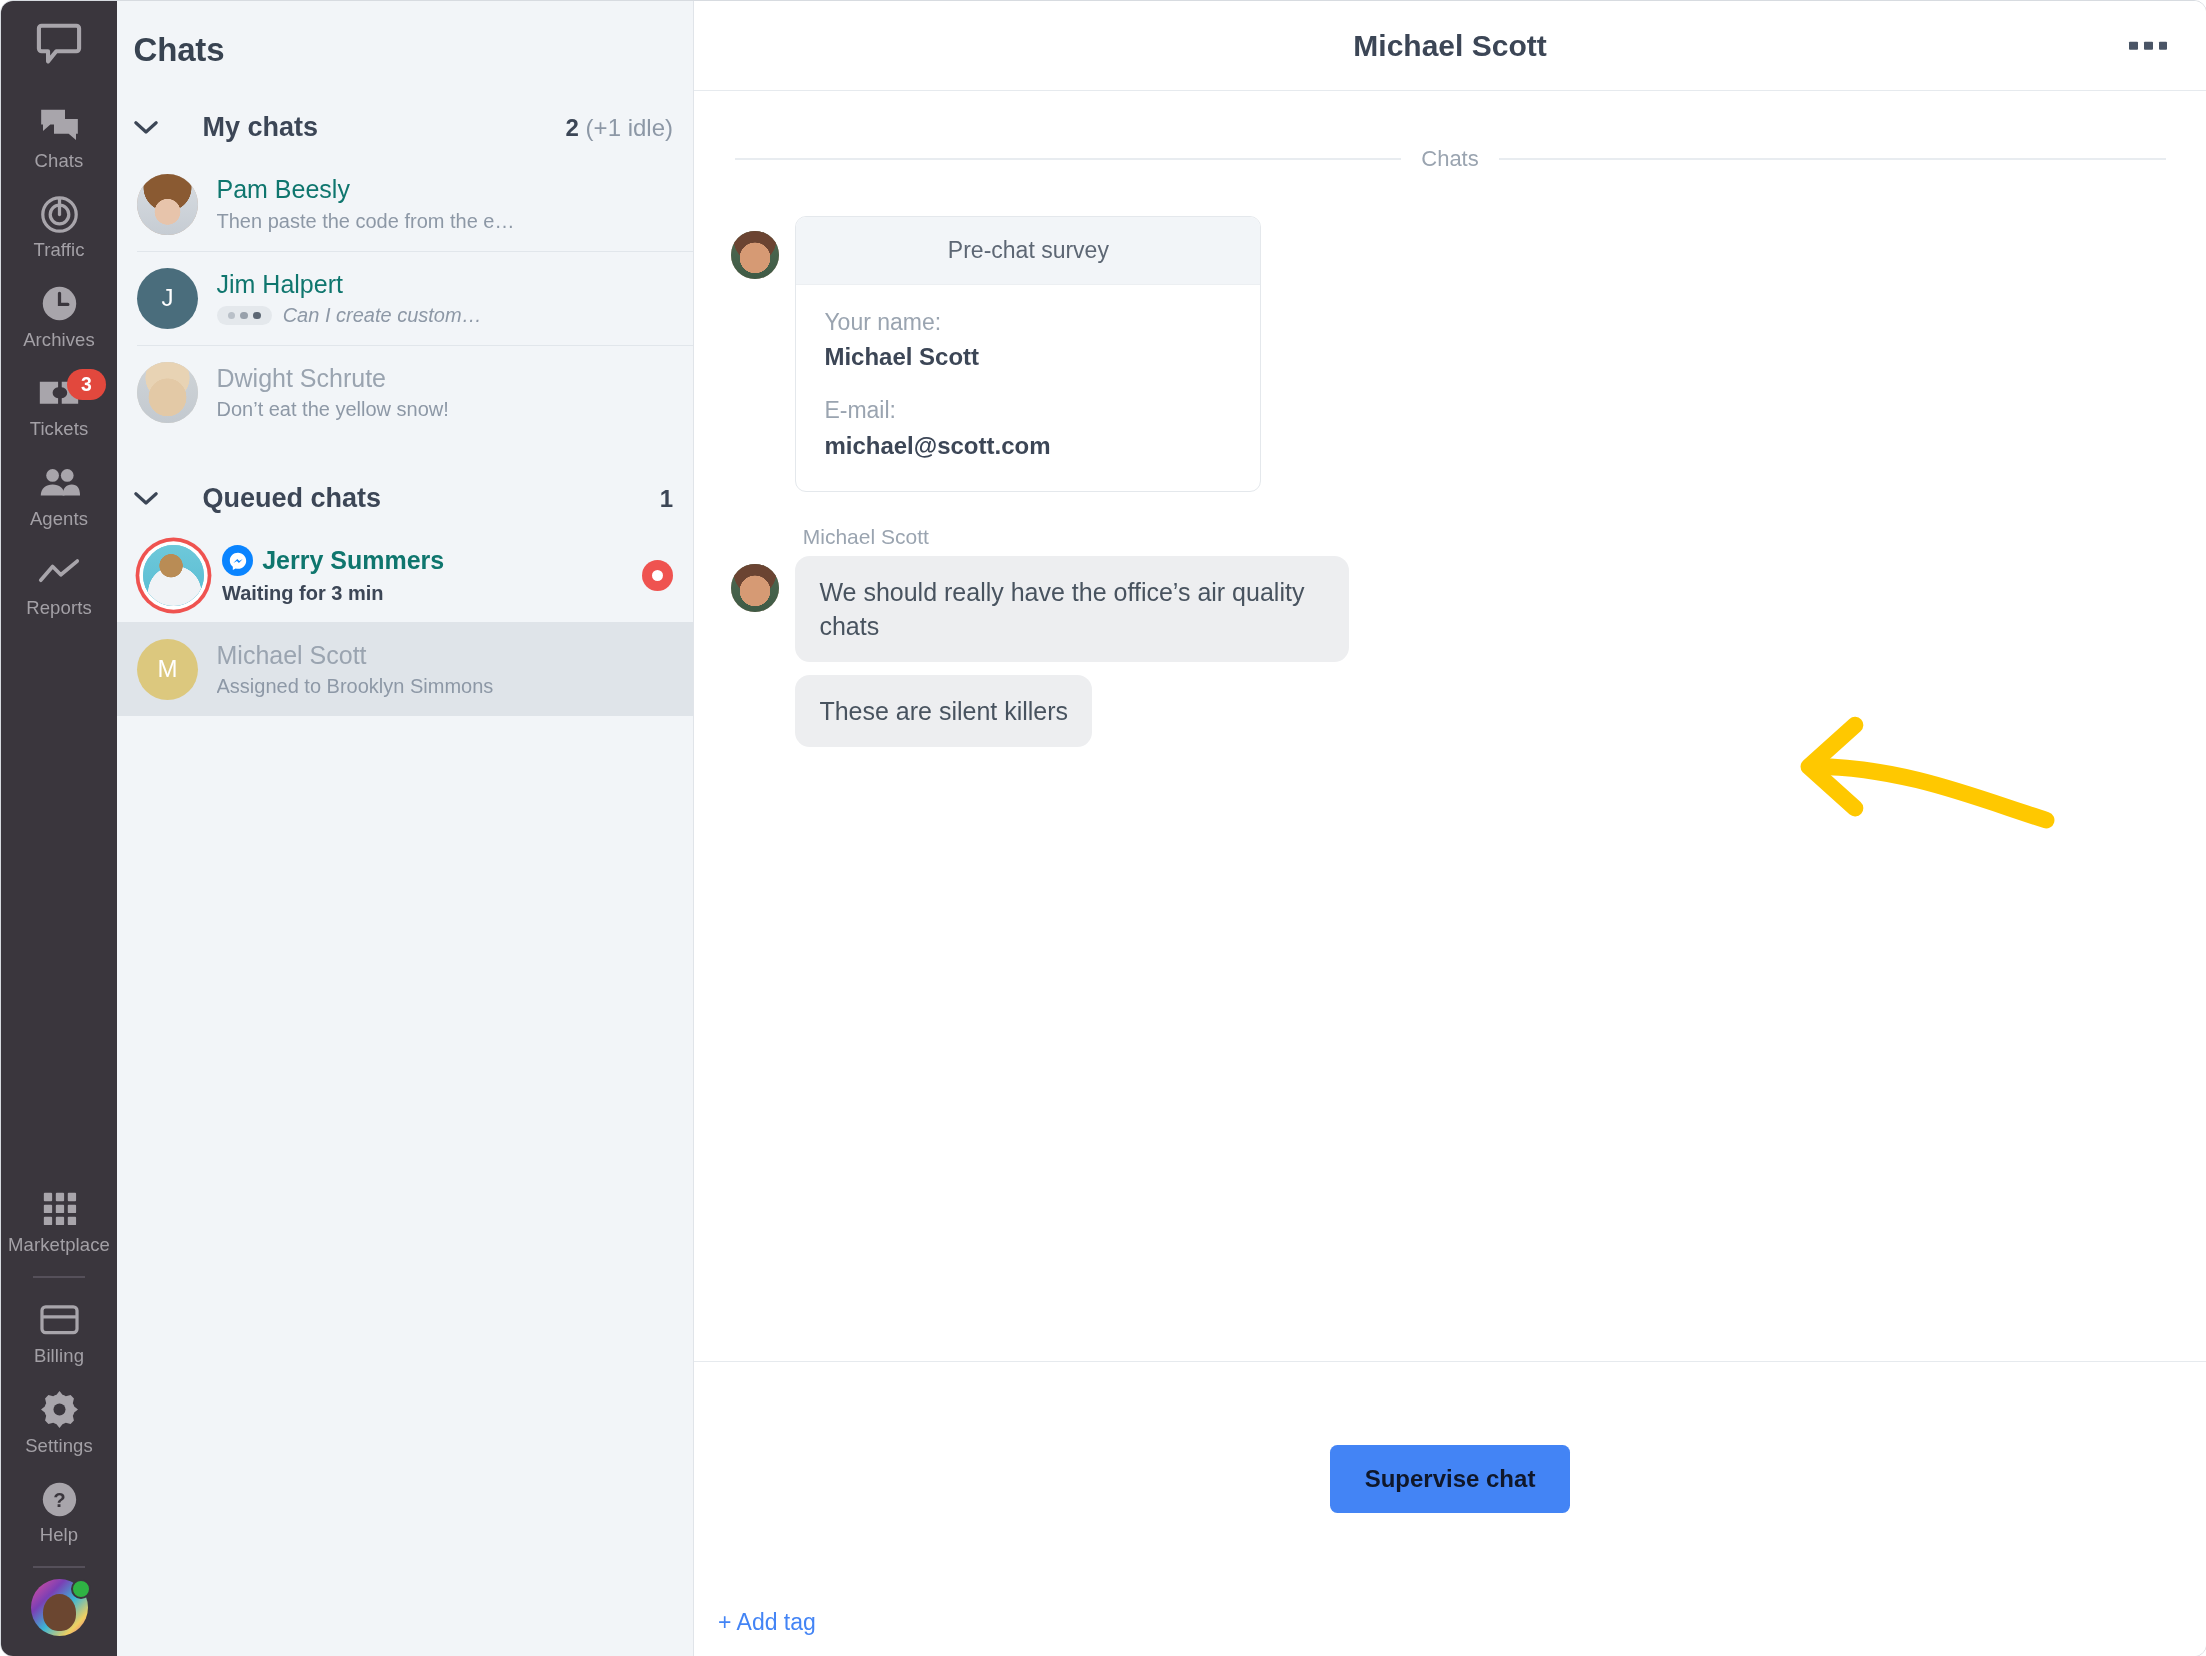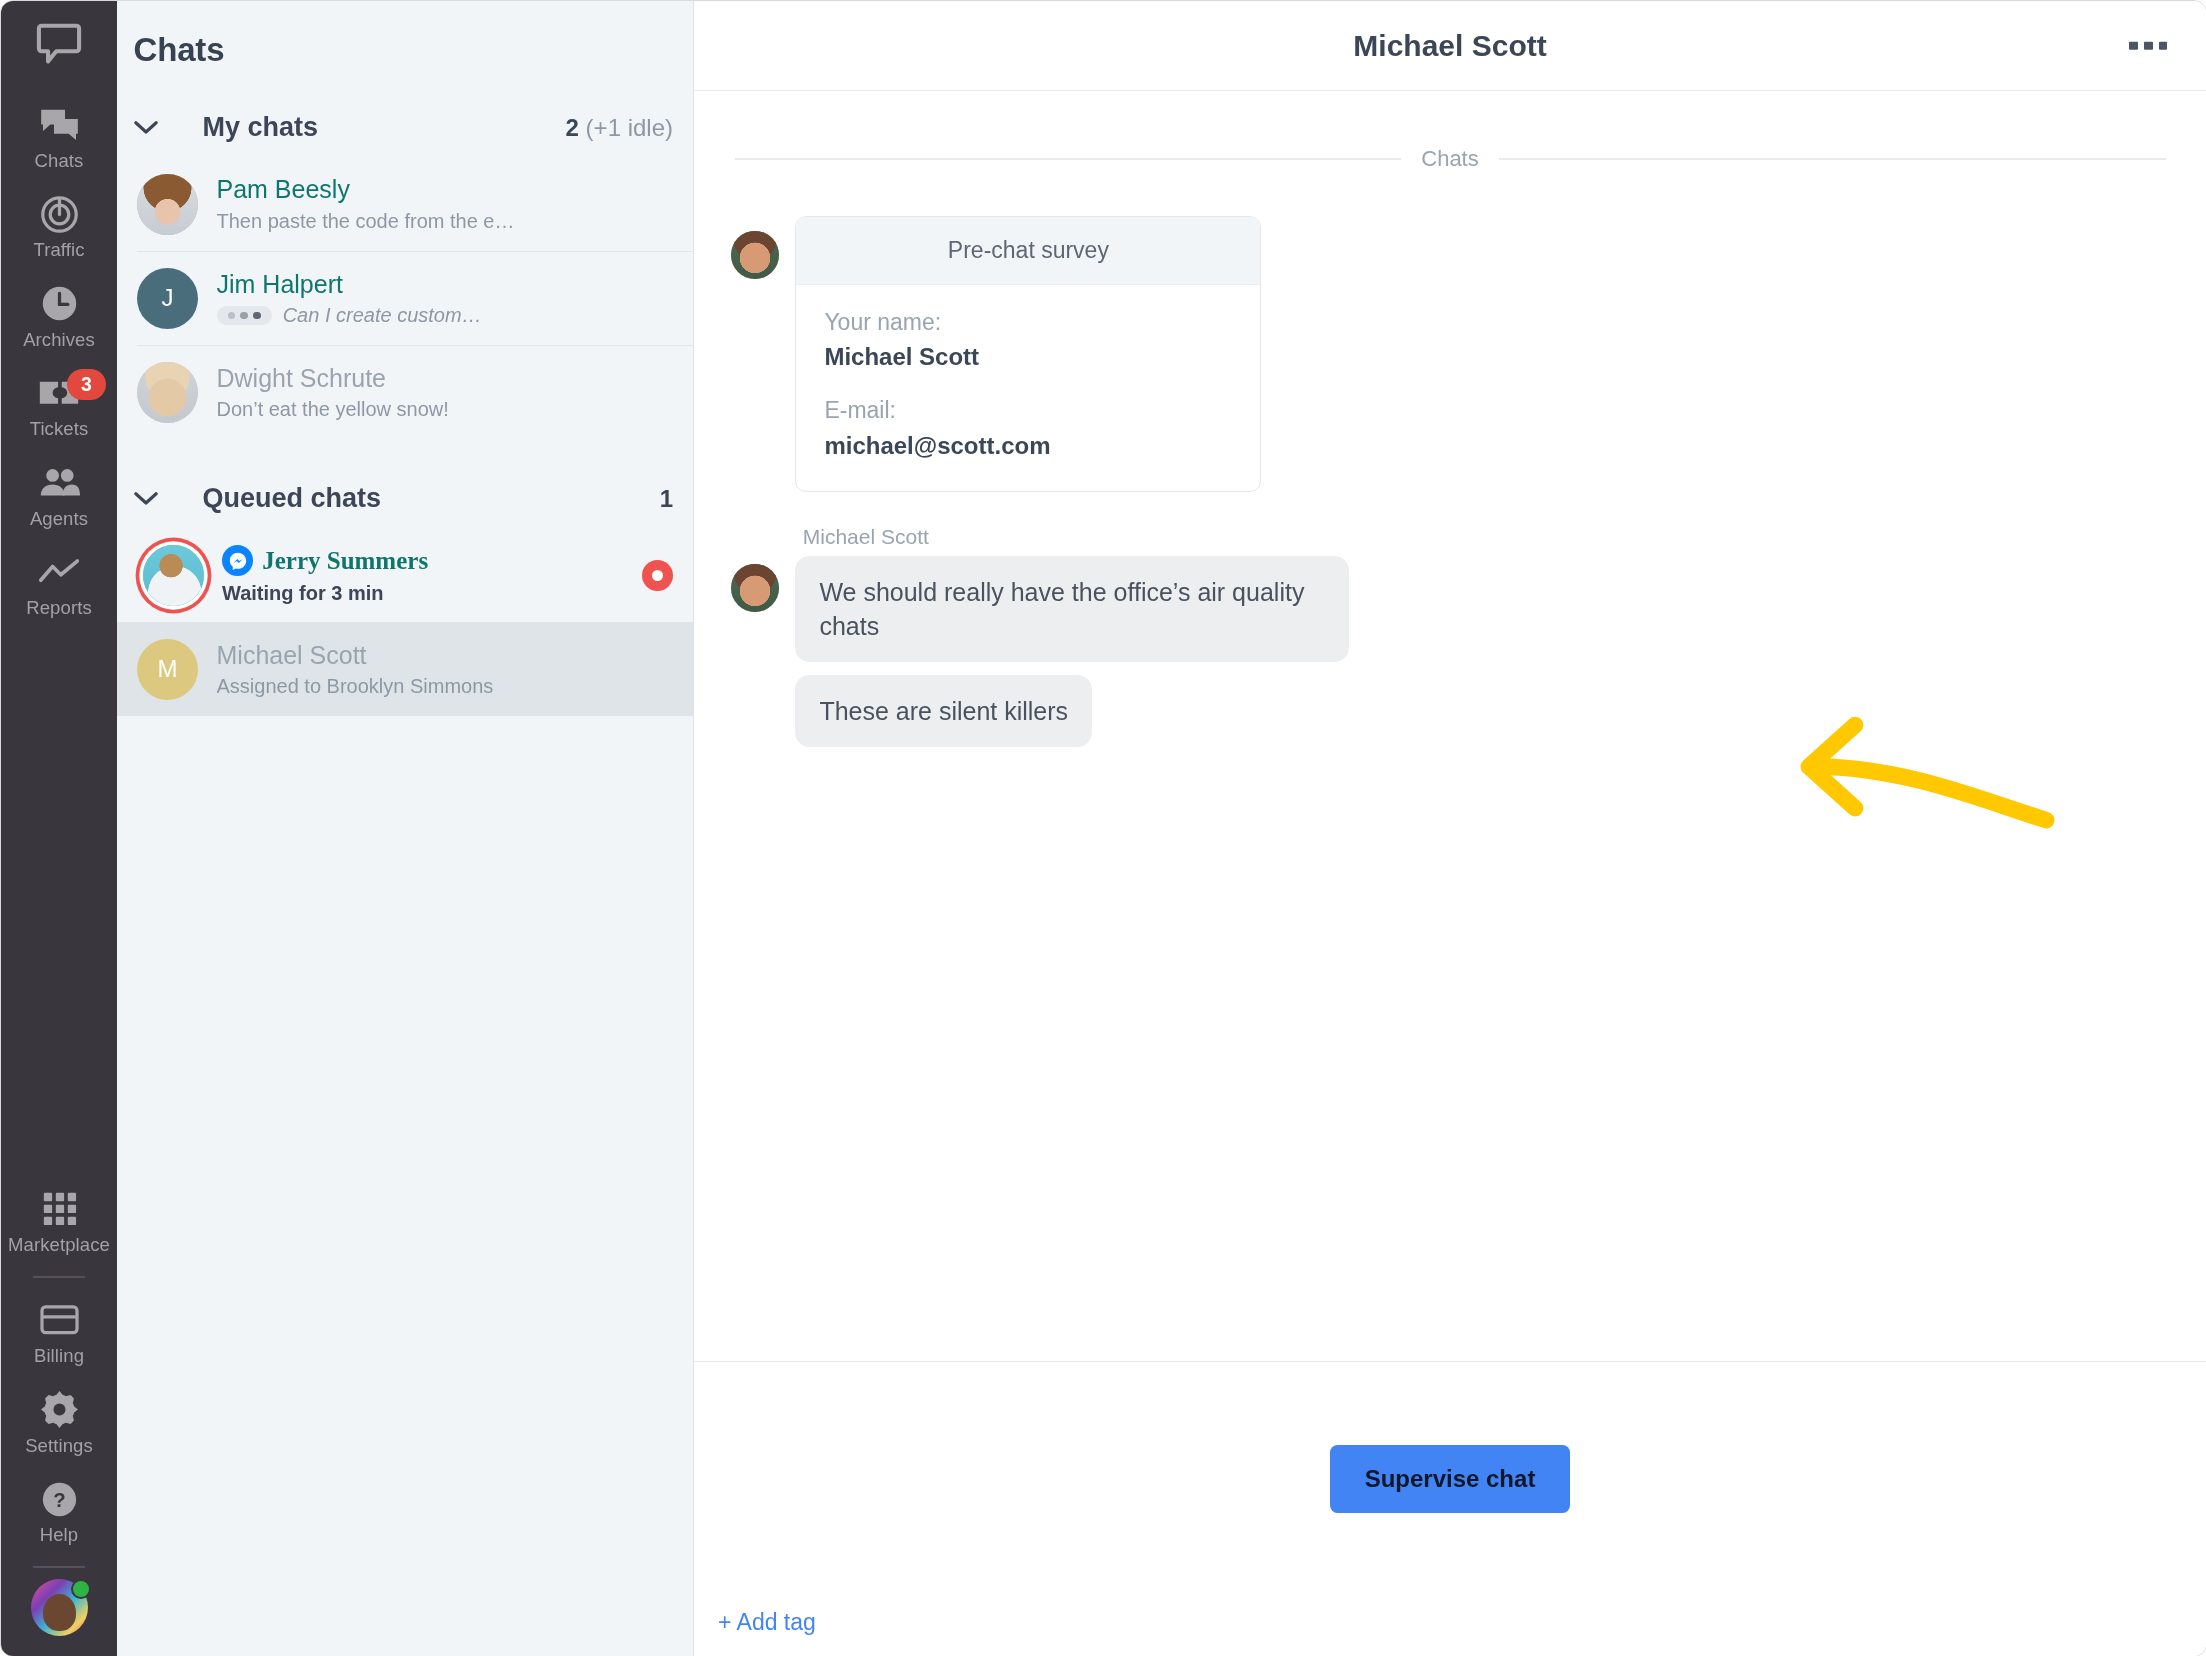--- a/index.html
+++ b/index.html
@@ -178,21 +178,21 @@
   .av-ring {
     box-shadow: 0 0 0 3.7px #fff, 0 0 0 7.4px #ef5350;
     margin-left: 5.5px;
   }
   .row-main { flex: 1; min-width: 0; }
   .row-name {
     font-size: 25px; color: #0f766e; font-weight: 400;
     white-space: nowrap; overflow: hidden; text-overflow: ellipsis;
     display: flex; align-items: center; gap: 9.2px;
   }
-  .row-name.bold { font-weight: 700; font-family: Liberation Serif, serif; }
+  .row-name.bold { font-weight: 700; }
   .row-name.muted { color: #9aa4b0; }
   .row-sub {
     font-size: 20px; color: #8d98a6; margin-top: 5.5px;
     white-space: nowrap; overflow: hidden; text-overflow: ellipsis;
     display: flex; align-items: center; gap: 11px;
   }
   .row-sub.bold { color:#3c4656; font-weight:700; }
   .typing {
     background: #e4e8ec; border-radius: 16.6px;
     padding: 5.5px 11px; display:inline-flex; gap:5.5px; align-items:center;

